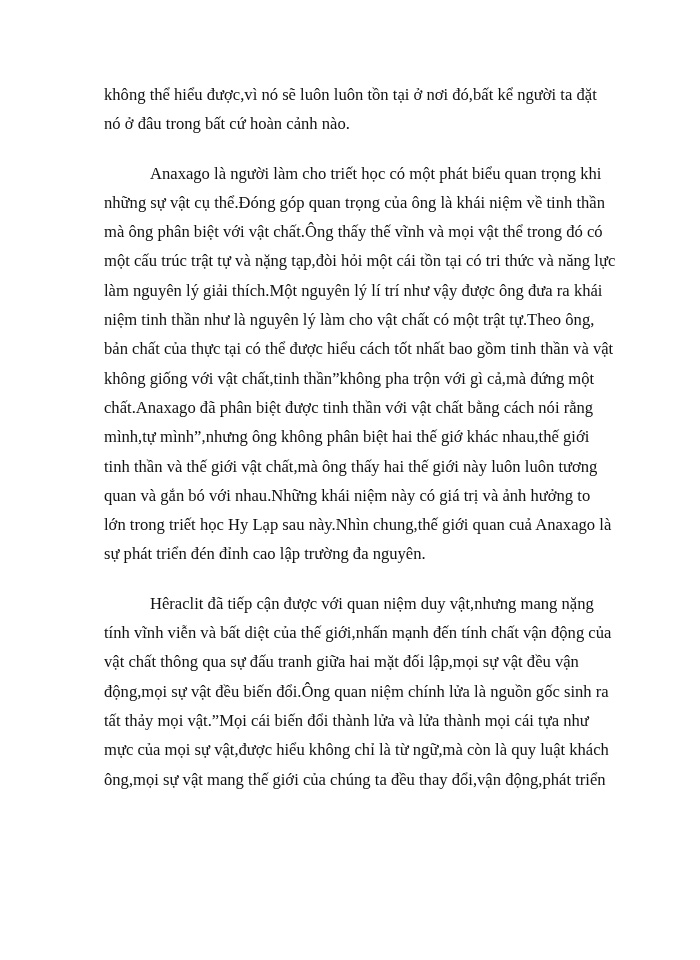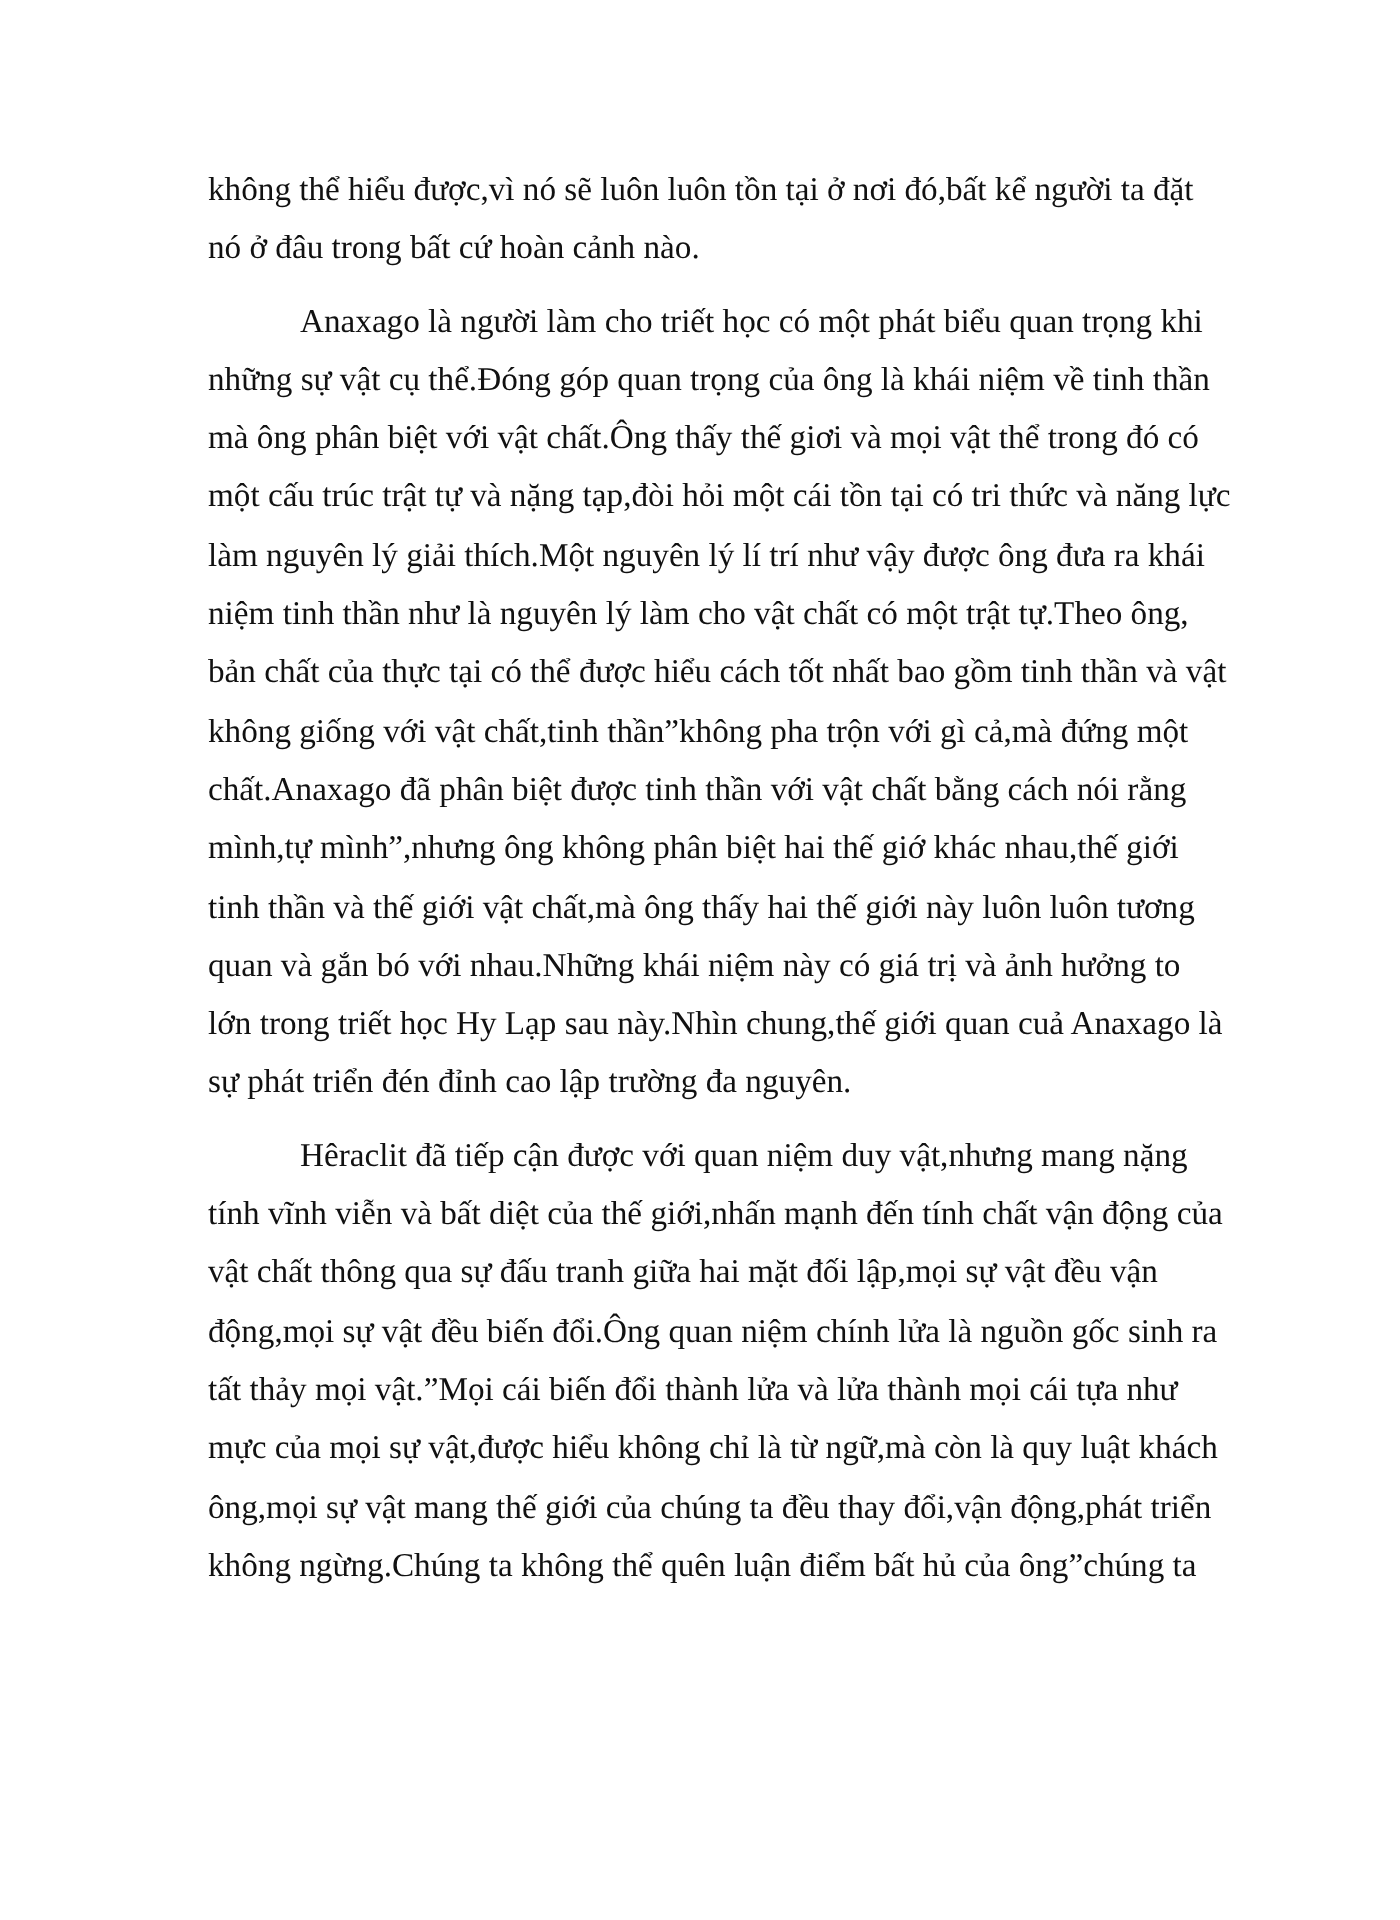--- a/index.html
+++ b/index.html
@@ -28,21 +28,21 @@
       width: 520px;
       font-family: "Liberation Serif", "DejaVu Serif", serif;
       font-size: 16.6px;
       color: #111111;
       line-height: 29.3px;
     }
     .paragraph {
       margin: 0;
     }
     .paragraph + .paragraph {
-      margin-top: 7px;
+      margin-top: 20px;
     }
     .line {
       display: block;
       white-space: nowrap;
       height: 29.3px;
     }
     .line.indent {
       padding-left: 46px;
     }
   </style>
@@ -53,21 +53,21 @@
   <div class="text-block">
 
     <p class="paragraph">
       <span class="line">không thể hiểu  được,vì nó sẽ luôn luôn tồn tại ở nơi đó,bất kể người ta  đặt</span>
       <span class="line">nó ở đâu trong bất cứ hoàn cảnh nào.</span>
     </p>
 
     <p class="paragraph">
       <span class="line indent">Anaxago là người làm  cho triết học có một phát biểu quan trọng khi</span>
       <span class="line">những sự vật  cụ thể.Đóng góp quan trọng của ông là  khái niệm  về  tinh thần</span>
-      <span class="line">mà ông phân biệt với vật chất.Ông thấy thế giơi  và mọi vật thể trong đó có</span>
+      <span class="line">mà ông phân biệt với vật chất.Ông thấy thế vĩnh  và mọi vật thể trong đó có</span>
       <span class="line">một  cấu trúc trật  tự và  nặng tạp,đòi hỏi  một  cái tồn tại  có tri  thức và năng lực</span>
       <span class="line">làm  nguyên lý giải  thích.Một nguyên  lý  lí trí như vậy  được ông đưa ra khái</span>
       <span class="line">niệm  tinh  thần như là nguyên  lý làm  cho vật  chất có một trật  tự.Theo ông,</span>
       <span class="line">bản chất của thực tại  có thể  được hiểu  cách tốt nhất  bao gồm tinh  thần và vật</span>
       <span class="line">không giống  với vật chất,tinh  thần”không pha trộn với gì cả,mà đứng một</span>
       <span class="line">chất.Anaxago  đã phân biệt  được tinh  thần với  vật chất bằng cách nói rằng</span>
       <span class="line">mình,tự mình”,nhưng  ông không phân biệt  hai  thế giớ khác nhau,thế  giới</span>
       <span class="line">tinh  thần và thế giới  vật  chất,mà ông thấy hai thế giới này luôn luôn tương</span>
       <span class="line">quan và gắn bó với nhau.Những  khái  niệm  này có giá  trị và ảnh hưởng to</span>
       <span class="line">lớn trong triết  học Hy  Lạp sau này.Nhìn  chung,thế giới  quan cuả Anaxago  là</span>
@@ -75,17 +75,16 @@
     </p>
 
     <p class="paragraph">
       <span class="line indent">Hêraclit  đã tiếp  cận được với  quan niệm  duy vật,nhưng mang nặng</span>
       <span class="line">tính vĩnh viễn và bất diệt  của thế giới,nhấn  mạnh đến tính chất vận động của</span>
       <span class="line">vật chất thông qua sự đấu tranh giữa hai  mặt đối lập,mọi sự vật  đều vận</span>
       <span class="line">động,mọi sự vật  đều biến  đổi.Ông quan niệm  chính lửa là  nguồn gốc sinh ra</span>
       <span class="line">tất thảy mọi vật.”Mọi  cái biến đổi thành lửa  và lửa thành mọi  cái tựa như</span>
       <span class="line">mực của mọi  sự vật,được hiểu không  chỉ là từ ngữ,mà  còn là  quy luật khách</span>
       <span class="line">ông,mọi sự vật mang thế giới  của chúng ta đều thay  đổi,vận động,phát triển</span>
-      <span class="line">không ngừng.Chúng  ta không thể quên luận  điểm bất hủ của ông”chúng ta</span>
     </p>
 
   </div>
 </div>
 
 </body></html>

